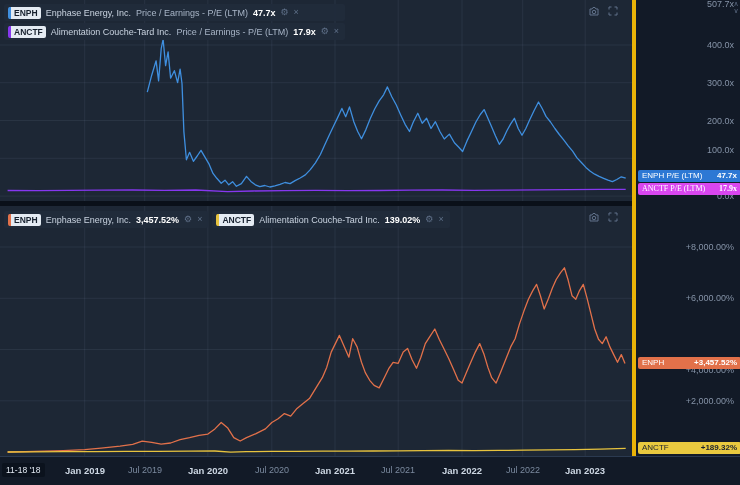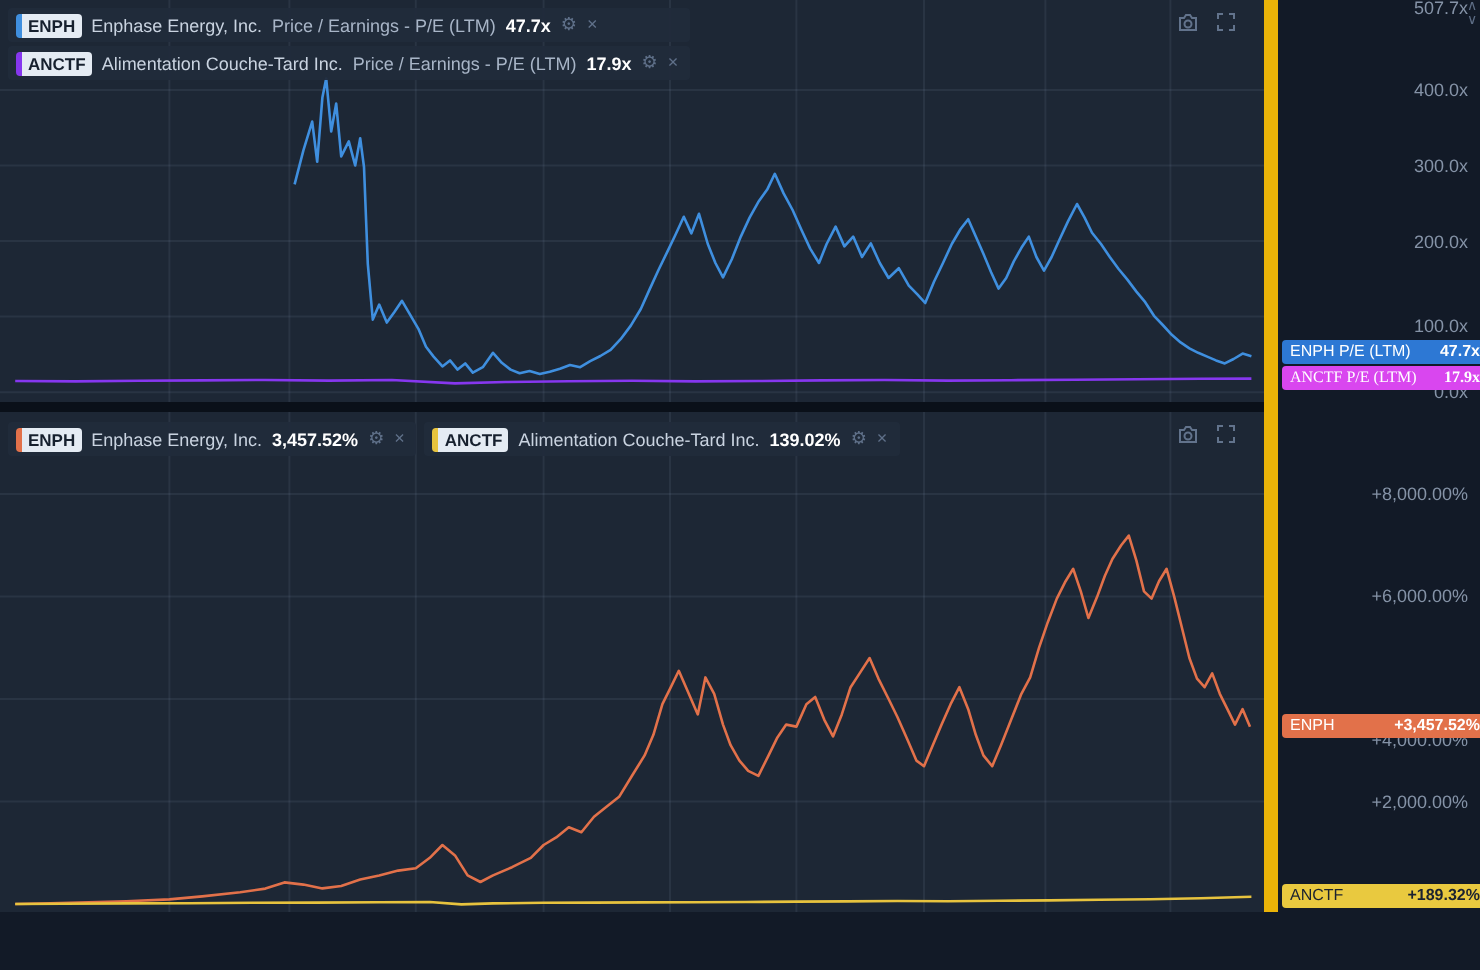--- a/index.html
+++ b/index.html
@@ -28,21 +28,21 @@
   .licon{color:#5f7089;font-size:9px;line-height:9px;cursor:pointer;}
 
   
   .tools{position:absolute;display:flex;gap:7px;z-index:6;}
   #tools1{top:5px;left:588px;}
   #tools2{top:211px;left:588px;}
   .tools svg{width:12px;height:12px;stroke:#62738c;fill:none;stroke-width:2;}
 
   
   #axis-strip{position:absolute;left:632px;top:0;width:108px;height:456px;background:#121a27;
-      border-left:7px solid #eab308;}
+      border-left:4px solid #eab308;}
   .ylab{position:absolute;right:6px;height:10px;line-height:10px;font-size:9px;color:#8593a7;white-space:nowrap;}
   .tag{position:absolute;left:2px;width:103px;height:12px;border-radius:2px;display:flex;
       align-items:center;justify-content:space-between;padding:0 4px;font-size:8px;line-height:12px;
       white-space:nowrap;z-index:4;}
   .tag .tv{font-weight:bold;}
   #chevrons{position:absolute;right:0px;top:0px;width:8px;display:flex;flex-direction:column;
       align-items:center;color:#5d6d85;font-size:7px;line-height:7px;z-index:7;}
   #chevrons span{cursor:pointer;}
 
   
@@ -158,21 +158,21 @@
 
   <div id="axis-strip">
     <div id="chevrons">
       <span>∧</span>
       <span>∨</span>
     </div>
   <div class="ylab" style="top: -1px;">507.7x</div>
       <div class="ylab" style="top: 40px; text-align: right;">400.0x</div>
       <div class="ylab" style="top: 78px;">300.0x</div>
       <div class="ylab" style="top: 116px;">200.0x</div>
-      <div class="ylab" style="top: 158px;">100.0x</div>
+      <div class="ylab" style="top: 145px;">100.0x</div>
       <div class="ylab" style="top: 191px;">0.0x</div>
       <div class="tag" style="top: 170px; background: rgb(45, 120, 212); color: rgb(255, 255, 255);">
         <span>ENPH P/E (LTM)</span>
         <span class="tv">47.7x</span>
       </div>
       <div class="tag" style="top: 183px; background: #d946ef; color: rgb(255, 255, 255); font-family: Liberation Serif, serif;">
         <span>ANCTF P/E (LTM)</span>
         <span class="tv">17.9x</span>
       </div>
       <div class="ylab" style="top: 242px;">+8,000.00%</div>
@@ -182,14 +182,28 @@
       <div class="tag" style="top: 357px; background: rgb(226, 113, 74); color: rgb(255, 255, 255);">
         <span>ENPH</span>
         <span class="tv">+3,457.52%</span>
       </div>
       <div class="tag" style="top: 442px; background: rgb(233, 201, 63); color: rgb(26, 34, 48);">
         <span>ANCTF</span>
         <span class="tv">+189.32%</span>
       </div>
     </div>
 
+  <div id="xband">
+    <div id="startchip">11-18 '18</div>
+    <div id="xlabels">
+        <div class="xlab major" style="left: 85px;">Jan 2019</div>
+        <div class="xlab" style="left: 145px;">Jul 2019</div>
+        <div class="xlab major" style="left: 208px;">Jan 2020</div>
+        <div class="xlab" style="left: 272px;">Jul 2020</div>
+        <div class="xlab major" style="left: 335px;">Jan 2021</div>
+        <div class="xlab" style="left: 398px;">Jul 2021</div>
+        <div class="xlab major" style="left: 462px;">Jan 2022</div>
+        <div class="xlab" style="left: 523px;">Jul 2022</div>
+        <div class="xlab major" style="left: 585px;">Jan 2023</div>
+      </div>
+  </div>
 
 </div>
 
 </body></html>

